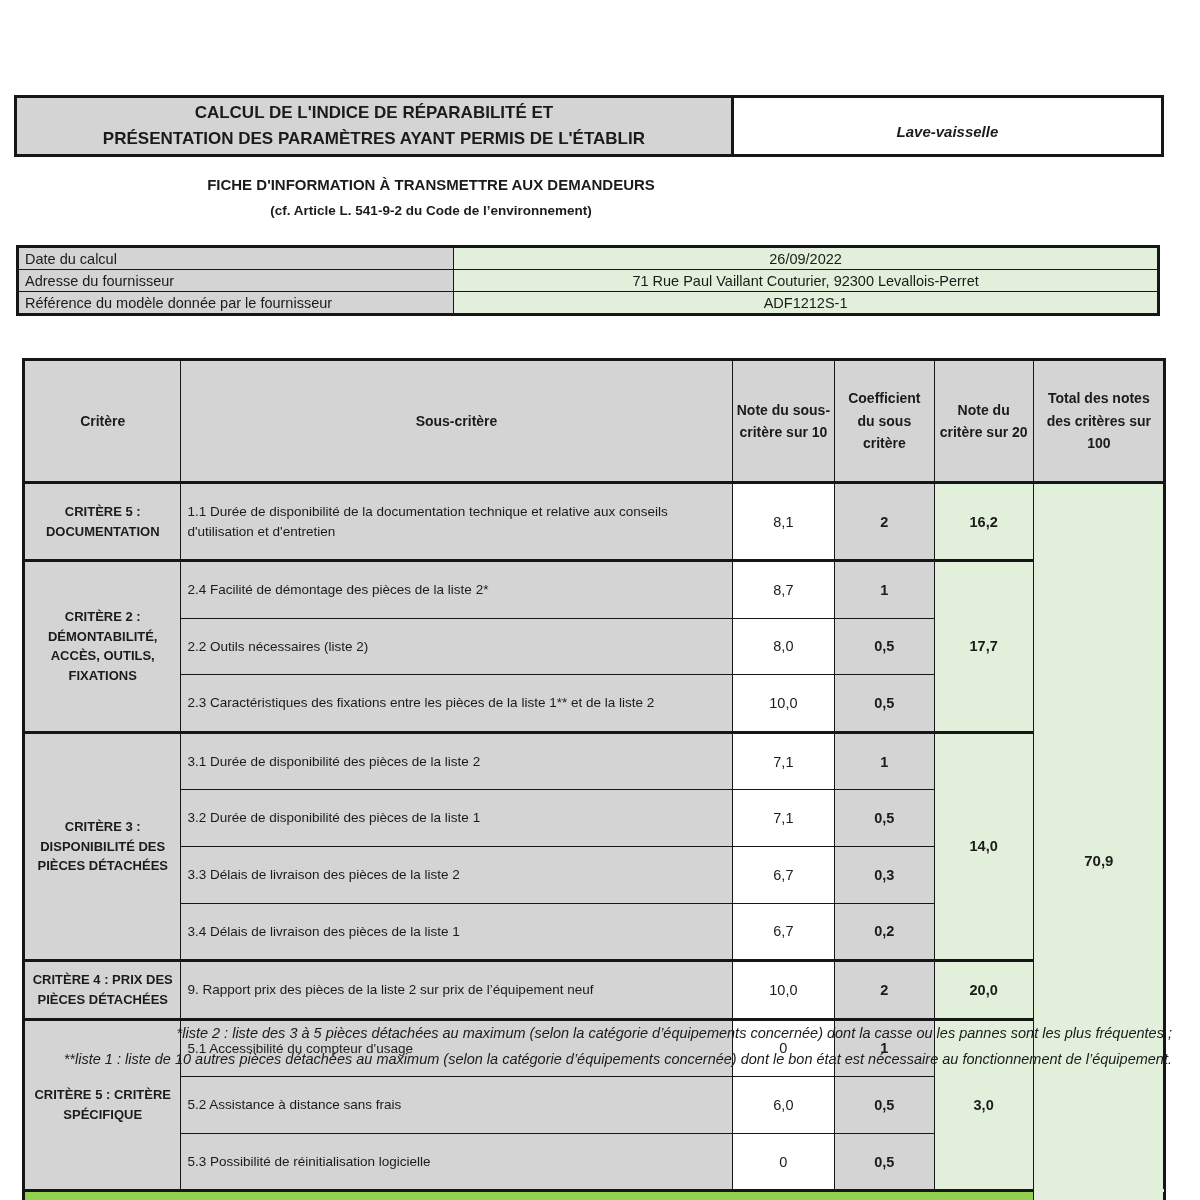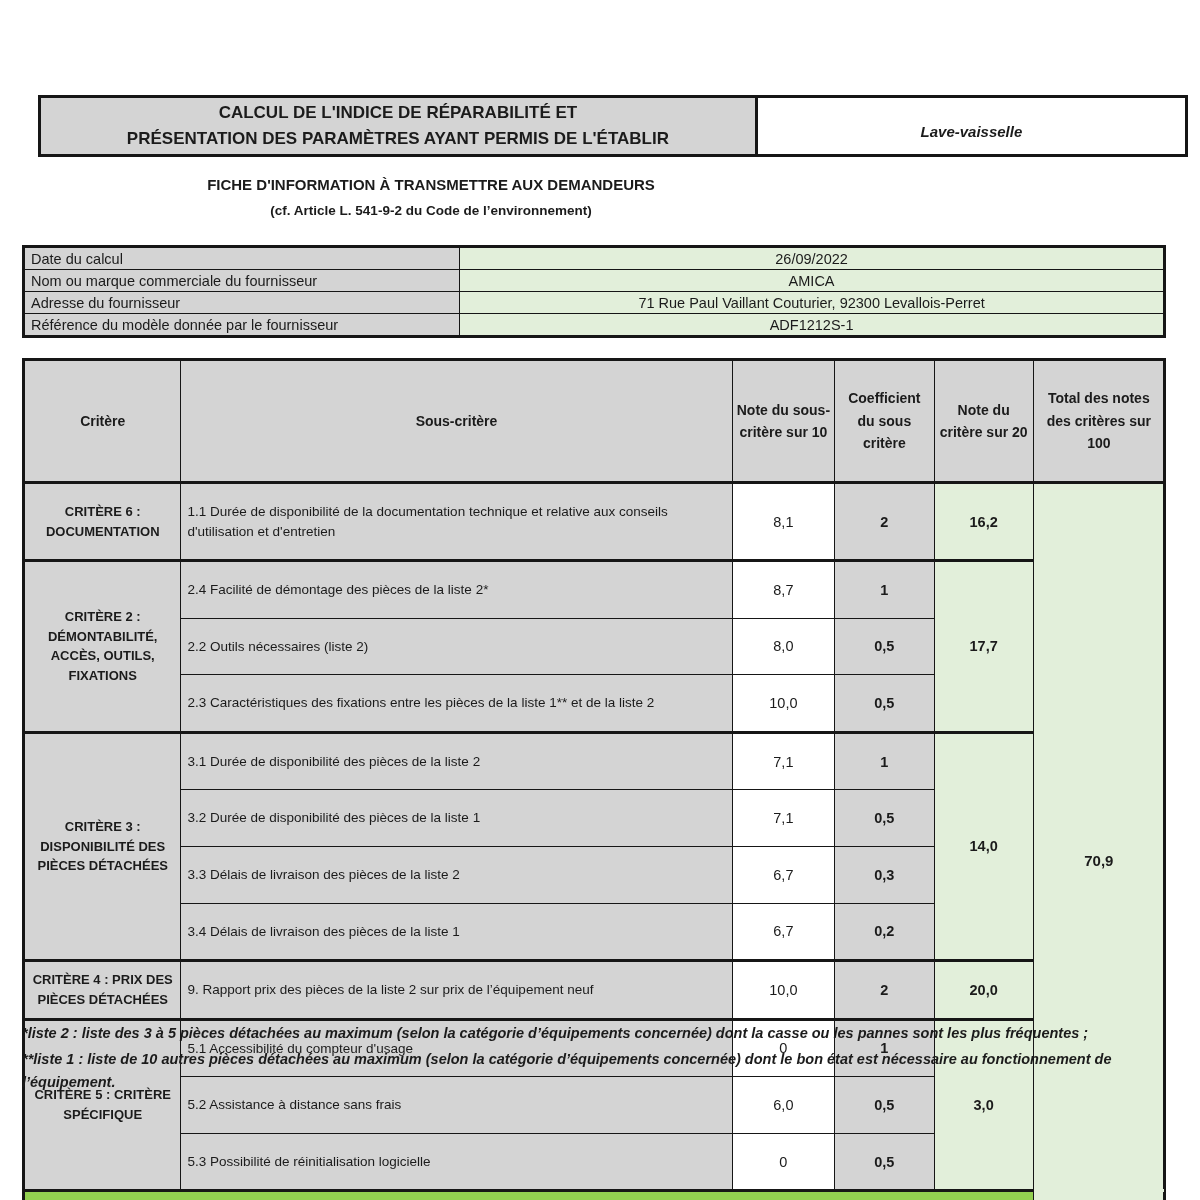--- a/index.html
+++ b/index.html
@@ -5,41 +5,41 @@
   html,body{margin:0;padding:0;}
   body{
     width:1200px;height:1200px;background:#ffffff;position:relative;
     font-family:"Liberation Sans", sans-serif;color:#1b1b1b;
     -webkit-font-smoothing:antialiased;
   }
   .abs{position:absolute;}
 
   
   .title-banner{
-    top:95px;left:38px;width:1144px;height:56px;
+    top:95px;left:14px;width:1144px;height:56px;
     display:flex;border:3px solid #161616;
   }
   .title-left{
     width:62.4%;background:#d4d4d4;border-right:3px solid #161616;
     display:flex;flex-direction:column;justify-content:center;
     text-align:center;font-weight:bold;font-size:17px;line-height:1.55;
   }
   .title-right{
     flex:1;background:#ffffff;display:flex;align-items:center;justify-content:center;
     font-style:italic;font-weight:bold;font-size:15px;margin-top:11px;
   }
 
   
   .subtitle{top:176px;left:0;width:862px;text-align:center;}
   .subtitle .s1{font-weight:bold;font-size:15px;}
   .subtitle .s2{font-weight:bold;font-size:13.5px;margin-top:10px;}
 
   
   table{border-collapse:collapse;}
-  .info-table{top:245px;left:22px;width:1144px;table-layout:fixed;}
+  .info-table{top:245px;left:16px;width:1144px;table-layout:fixed;}
   .info-table{border:3px solid #161616;}
   .info-table td{
     border:1.5px solid #161616;height:21px;font-size:14.5px;padding:0 6px;
     overflow:hidden;white-space:nowrap;
   }
   .info-table td.ilabel{width:37%;background:#d4d4d4;text-align:left;}
   .info-table td.ivalue{background:#e2efda;text-align:center;}
 
   
   .main-table{top:358px;left:22px;width:1144px;table-layout:fixed;border:3px solid #161616;}
@@ -70,21 +70,21 @@
   .main-table td.final-value{text-align:center;font-weight:bold;font-size:21px;}
 
   
   .main-table tr.r-tall{height:52px;}
   .main-table tr.r-std{height:35px;}
   .main-table tr.r-big{height:54px;}
 
   
   .footnotes{top:1022px;left:22px;width:1150px;}
   .footnotes p{
-    margin:0 0 4px 0;font-style:italic;font-weight:bold;font-size:14.5px;line-height:1.55;
+    margin:0 0 4px 0;font-style:italic;font-weight:normal;font-size:14.5px;line-height:1.55;text-align:right;
   }
 </style>
 </head>
 <body>
 
 <div class="abs title-banner">
   <div class="title-left">
     <div>CALCUL DE L'INDICE DE RÉPARABILITÉ ET</div>
     <div>PRÉSENTATION DES PARAMÈTRES AYANT PERMIS DE L'ÉTABLIR</div>
   </div>
@@ -96,24 +96,20 @@
 <div class="abs subtitle">
   <div class="s1">FICHE D'INFORMATION À TRANSMETTRE AUX DEMANDEURS</div>
   <div class="s2">(cf. Article L. 541-9-2 du Code de l’environnement)</div>
 </div>
 
 <table class="abs info-table">
   <tbody>
       <tr>
     <td class="ilabel">Date du calcul</td>
     <td class="ivalue">26/09/2022</td>
-  </tr>
-  <tr>
-    <td class="ilabel">Nom ou marque commerciale du fournisseur</td>
-    <td class="ivalue">AMICA</td>
   </tr>
   <tr>
     <td class="ilabel">Adresse du fournisseur</td>
     <td class="ivalue">71 Rue Paul Vaillant Couturier, 92300 Levallois-Perret</td>
   </tr>
   <tr>
     <td class="ilabel">Référence du modèle donnée par le fournisseur</td>
     <td class="ivalue">ADF1212S-1</td>
   </tr>
 </tbody>
@@ -132,21 +128,21 @@
       <tr class="hrow">
     <th>Critère</th>
     <th>Sous-critère</th>
     <th>Note du sous-critère sur 10</th>
     <th>Coefficient du sous critère</th>
     <th>Note du critère sur 20</th>
     <th>Total des notes des critères sur 100</th>
   </tr>
 
   <tr class="group r-tall">
-    <td class="crit">CRITÈRE 6 : DOCUMENTATION</td>
+    <td class="crit">CRITÈRE 5 : DOCUMENTATION</td>
     <td class="sub">1.1 Durée de disponibilité de la documentation technique et relative aux conseils d'utilisation et d'entretien</td>
     <td class="note">8,1</td>
     <td class="coef">2</td>
     <td class="s20">16,2</td>
     <td class="total" rowspan="13">70,9</td>
   </tr>
 
   <tr class="group r-std">
     <td class="crit" rowspan="3">CRITÈRE 2 : DÉMONTABILITÉ, ACCÈS, OUTILS, FIXATIONS</td>
     <td class="sub">2.4 Facilité de démontage des pièces de la liste 2*</td>

